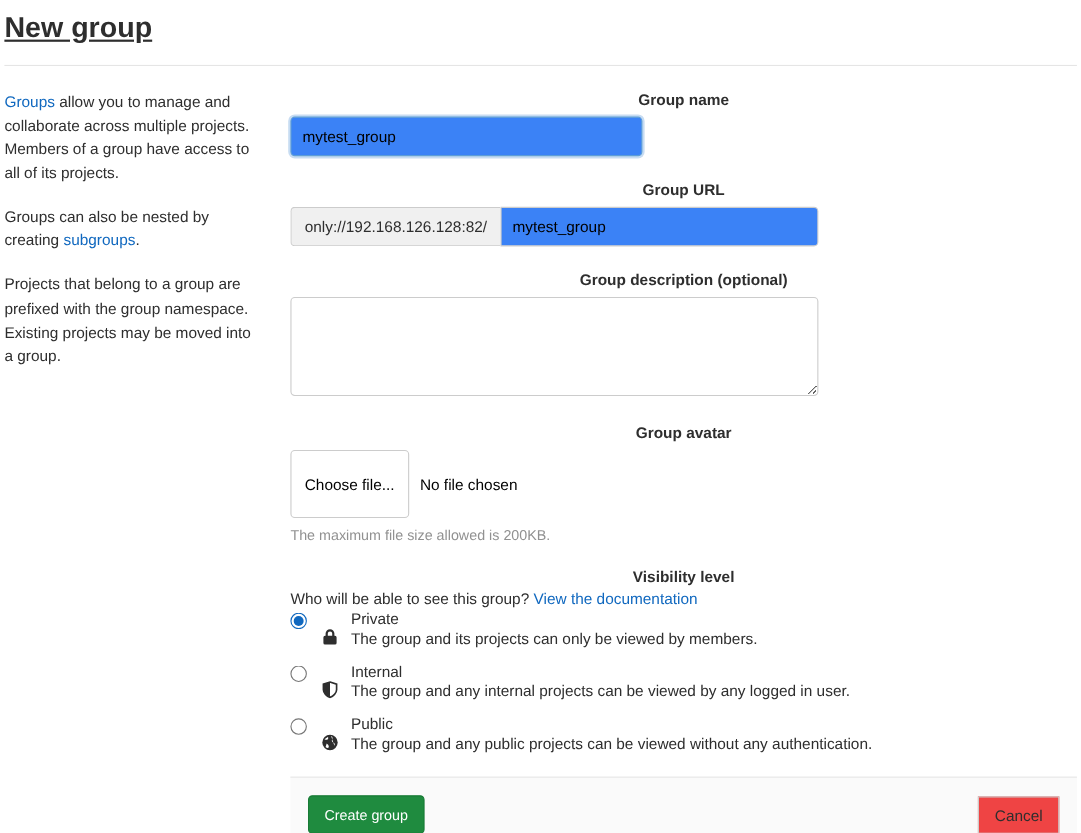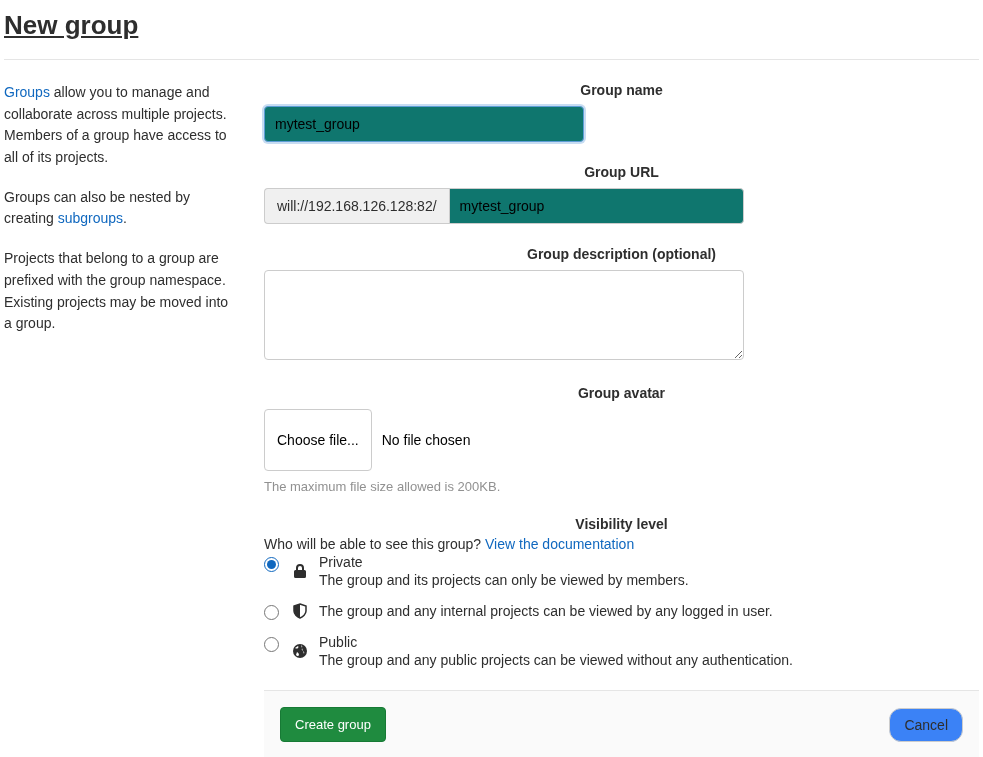--- a/index.html
+++ b/index.html
@@ -46,21 +46,21 @@
     font-size: 14px;
     text-align: center;
   }
   .text-input, .url-slug {
     width: 320px;
     height: 36px;
     padding: 6px 10px;
     border: 1px solid #ccc;
     border-radius: 4px;
     font-size: 14px;
-    background: #0f766e;
+    background: #3b82f6;
   }
   .text-input.focused {
     border-color: #5e9ed6;
     box-shadow: 0 0 0 2px rgba(31,117,203,0.25);
     outline: none;
   }
   .url-row { display: flex; width: 480px; }
   .url-prefix {
     background: #f0f0f0;
     border: 1px solid #ccc;
@@ -106,21 +106,21 @@
     align-items: flex-start;
     gap: 12px;
     margin-bottom: 14px;
   }
   .radio-option input[type=radio] {
     margin-top: 3px;
     width: 15px; height: 15px;
     accent-color: #1068bf;
     cursor: pointer;
   }
-  .radio-body { display: flex; align-items: center; gap: 10px; }
+  .radio-body { display: flex; align-items: flex-end; gap: 10px; }
   .radio-icon { width: 18px; height: 18px; display: flex; align-items: center; justify-content: center; flex-shrink: 0; margin-top: 0px; }
   .radio-icon svg { width: 16px; height: 16px; }
   .radio-text .rt-title { font-size: 14px; color: #2e2e2e; margin-bottom: 2px; }
   .radio-text .rt-sub { font-size: 14px; color: #2e2e2e; }
   .footer-bar {
     margin-top: 10px;
     border-top: 1px solid #e5e5e5;
     background: #fafafa;
     padding: 16px;
     display: flex;
@@ -131,24 +131,24 @@
   .btn-primary {
     background: #1f8b3f;
     color: #fff;
     border: 1px solid #177a35;
     border-radius: 4px;
     padding: 9px 14px;
     font-size: 13px;
     cursor: pointer;
   }
   .btn-cancel {
-    background: #3b82f6;
-    color: #2e2e2e;
-    border: 1px solid #ccc;
-    border-radius: 12px;
+    background: #ef4444;
+    color: #2e2e2e;
+    border: 1px solid #ccc;
+    border-radius: 0;
     padding: 8px 14px;
     font-size: 14px;
     cursor: pointer;
   }
 </style>
 </head>
 <body>
 
 <h1 class="page-title">New group</h1>
 <hr class="title-sep">
@@ -168,21 +168,21 @@
   <div class="content">
 
     <div class="form-group">
       <label class="form-label">Group name</label>
       <input type="text" class="text-input focused" value="mytest_group" style="">
     </div>
 
     <div class="form-group">
       <label class="form-label">Group URL</label>
       <div class="url-row">
-        <span class="url-prefix">will://192.168.126.128:82/</span>
+        <span class="url-prefix">only://192.168.126.128:82/</span>
         <input type="text" class="url-slug" value="mytest_group" style="">
       </div>
     </div>
 
     <div class="form-group">
       <label class="form-label">Group description (optional)</label>
       <textarea class="textarea" style=""></textarea>
     </div>
 
     <div class="form-group">
@@ -218,20 +218,21 @@
       <div class="radio-option">
         <input type="radio" name="vis" style="">
         <div class="radio-body">
           <span class="radio-icon">
             <svg viewBox="0 0 16 16" fill="none" stroke="#2e2e2e" stroke-width="1.5">
                 <path d="M8 1 L14 3 V8 C14 11 11 14 8 15 C5 14 2 11 2 8 V3 Z" fill="#fff"></path>
                 <path d="M8 1 L8 15 C5 14 2 11 2 8 V3 Z" fill="#2e2e2e" stroke="none"></path>
               </svg>
           </span>
           <div class="radio-text">
+            <div class="rt-title">Internal</div>
             <div class="rt-sub">The group and any internal projects can be viewed by any logged in user.</div>
           </div>
         </div>
       </div>
 
       <div class="radio-option">
         <input type="radio" name="vis" style="">
         <div class="radio-body">
           <span class="radio-icon">
             <svg viewBox="0 0 16 16" fill="#2e2e2e">

